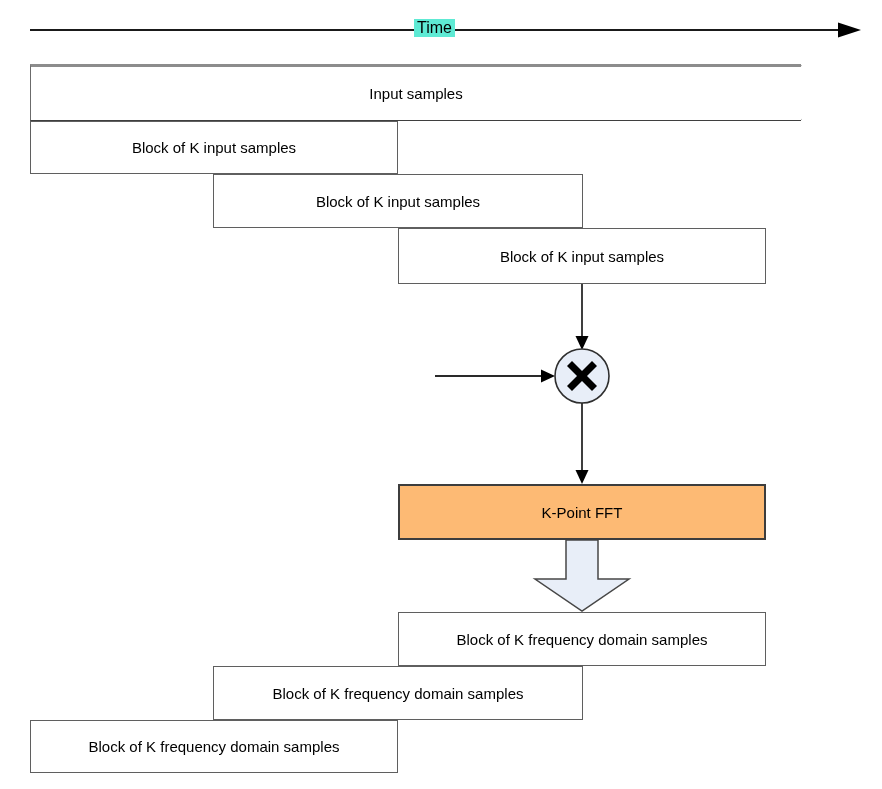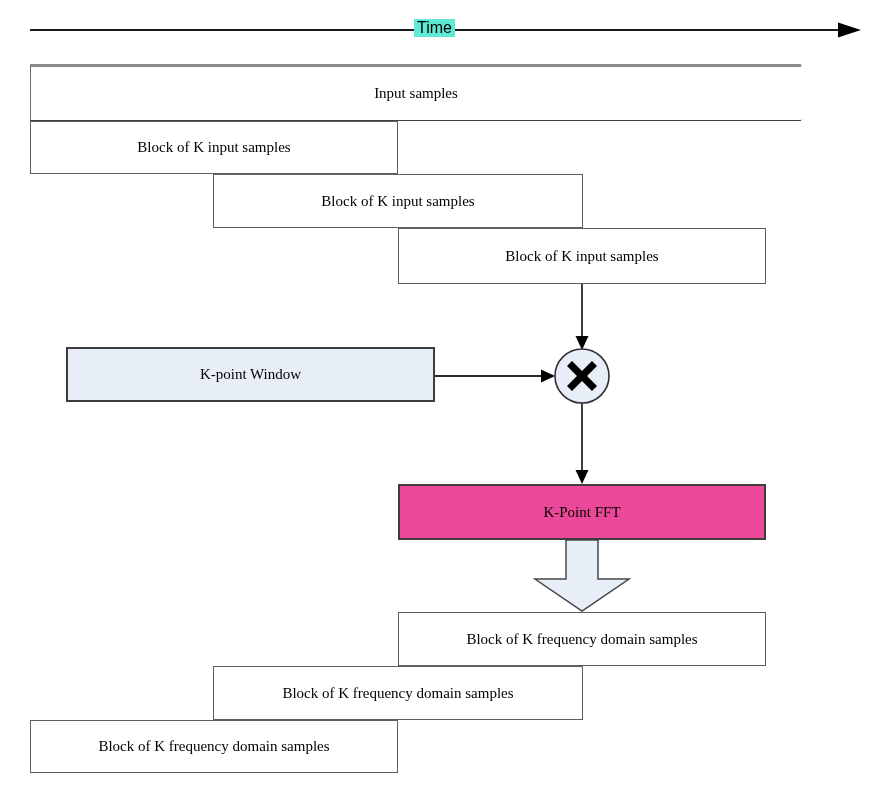--- a/index.html
+++ b/index.html
@@ -25,29 +25,28 @@
     box-sizing: border-box;
     display: flex;
     align-items: center;
     justify-content: center;
     font-size: 15px;
     color: #000000;
     text-align: left;
     background: #ffffff;
     border: 1px solid #5f5f5f;
     z-index: 2;
-    font-family: Liberation Serif, serif;
   }
   .box .lbl { padding: 0 4px; white-space: nowrap; }
   .shaded {
     background: #e8eef8;
     border: 2px solid #3d3d3d;
   }
   .fft {
-    background: #ec4899;
+    background: #fdba74;
   }
   .input-box {
     border: none;
     border-top: 3px solid #8c8c8c;
     border-left: 1px solid #6b6b6b;
     border-bottom: 1px solid #3f3f3f;
     z-index: 1;
   }
   .time-label {
     position: absolute;
@@ -110,23 +109,20 @@
   <div class="box" style="left:30px; top:121px; width:368px; height:53px;">
     <span class="lbl">Block of K input samples</span>
   </div>
   <div class="box" style="left:213px; top:174px; width:370px; height:54px;">
     <span class="lbl">Block of K input samples</span>
   </div>
   <div class="box" style="left:398px; top:228px; width:368px; height:56px;">
     <span class="lbl">Block of K input samples</span>
   </div>
 
-  <div class="box shaded" style="left:66px; top:347px; width:369px; height:55px;">
-    <span class="lbl">K-point Window</span>
-  </div>
 
   <div class="box shaded fft" style="left:398px; top:484px; width:368px; height:56px;">
     <span class="lbl">K-Point FFT</span>
   </div>
 
   <div class="box" style="left:398px; top:612px; width:368px; height:54px;">
     <span class="lbl">Block of K frequency domain samples</span>
   </div>
   <div class="box" style="left:213px; top:666px; width:370px; height:54px;">
     <span class="lbl">Block of K frequency domain samples</span>

